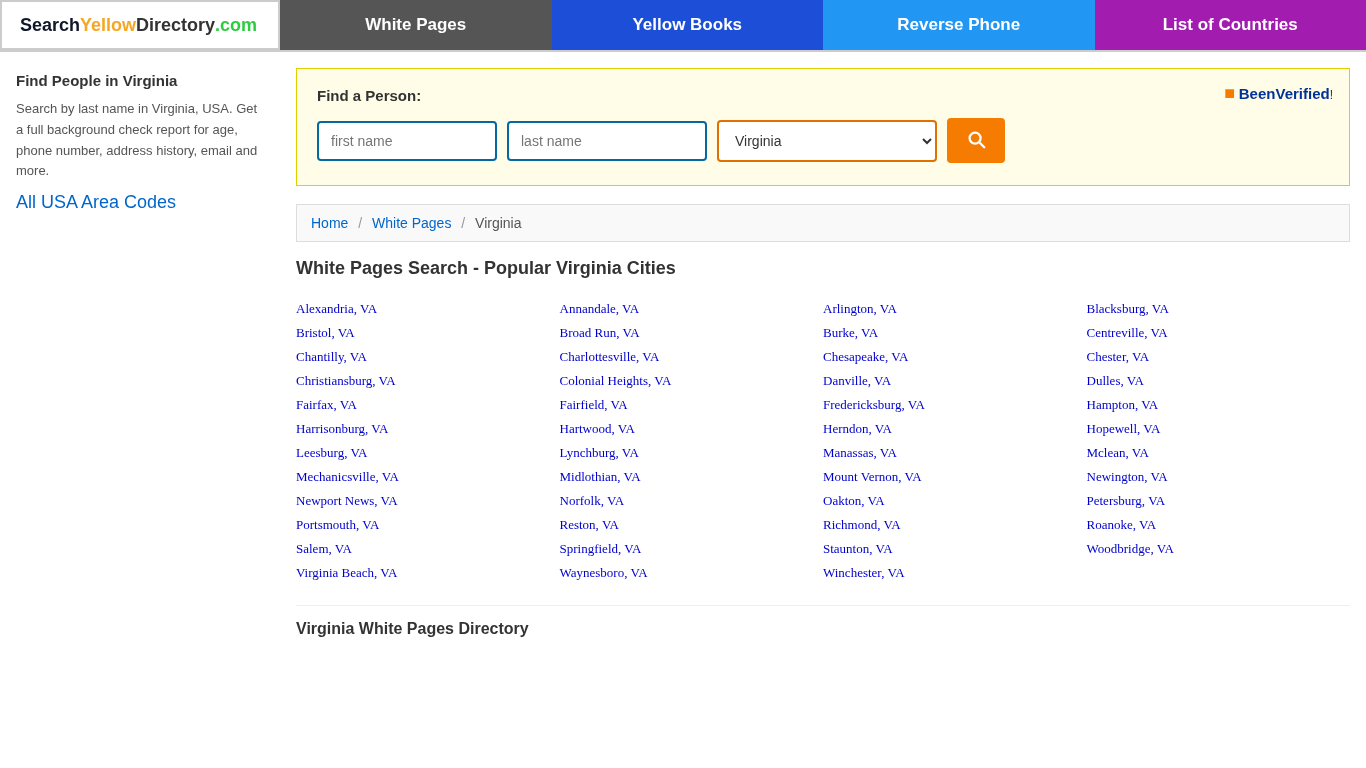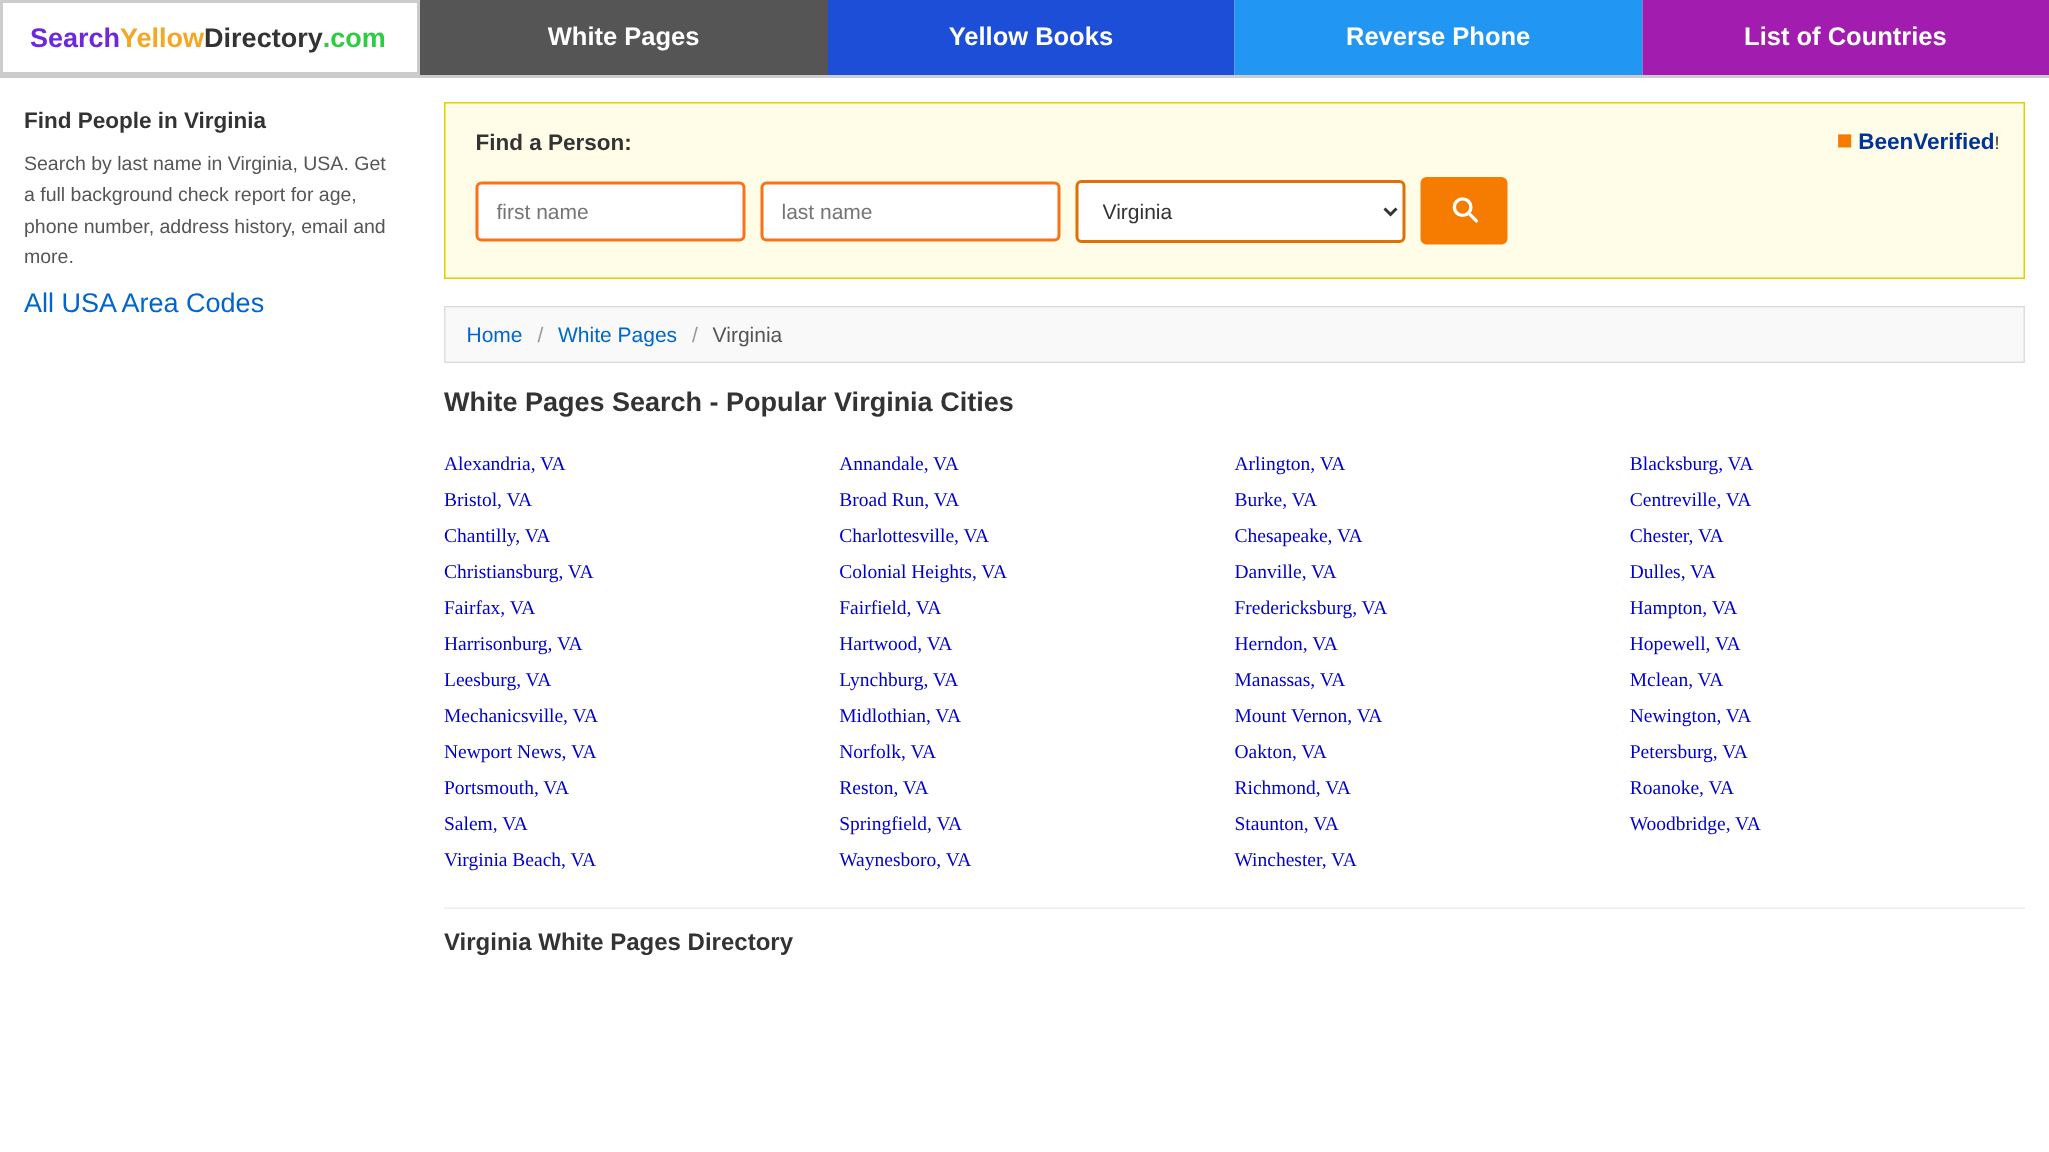--- a/index.html
+++ b/index.html
@@ -1,21 +1,21 @@
 <!DOCTYPE html>
 <html><head>
   <meta charset="utf-8">
   <style>
     * { box-sizing: border-box; margin: 0; padding: 0; }
     body { font-family: Arial, sans-serif; font-size: 14px; background: #fff; }
 
     
     .nav-bar { display: flex; height: 52px; border-bottom: 2px solid #ccc; }
     .nav-logo { display: flex; align-items: center; padding: 0 18px; background: #fff; border: 2px solid #ccc; min-width: 280px; font-size: 18px; font-weight: bold; }
-    .nav-logo .search { color: #6d28d9; }
+    .nav-logo .search { color: #0f172a; }
     .nav-logo .yellow { color: #f5a623; }
     .nav-logo .directory { color: #333; }
     .nav-logo .com { color: #2ecc40; }
     .nav-item { display: flex; align-items: center; justify-content: center; flex: 1; font-size: 17px; font-weight: bold; color: #fff; cursor: pointer; text-decoration: none; }
     .nav-item.white-pages { background: #555; }
     .nav-item.yellow-books { background: #1d4ed8; }
     .nav-item.reverse-phone { background: #2196f3; }
     .nav-item.list-countries { background: #a21caf; }
 
     
@@ -24,21 +24,21 @@
     .sidebar h2 { font-size: 15px; color: #333; margin-bottom: 10px; }
     .sidebar p { font-size: 13px; color: #555; line-height: 1.6; margin-bottom: 10px; }
     .sidebar a { color: #0066cc; font-size: 18px; text-decoration: none; }
 
     .content { flex: 1; padding: 16px; }
 
     
     .search-box { background: #fffde7; border: 1px solid #e0d000; padding: 18px 20px 22px 20px; margin-bottom: 18px; position: relative; }
     .search-box h3 { font-size: 15px; color: #333; margin-bottom: 14px; }
     .search-fields { display: flex; gap: 10px; align-items: center; }
-    .search-fields input { border: 2px solid #f97316; border-radius: 4px; padding: 10px 12px; font-size: 14px; color: #737373; }
+    .search-fields input { border: 2px solid #0369a1; border-radius: 4px; padding: 10px 12px; font-size: 14px; color: #737373; }
     .fname-input { width: 180px; }
     .lname-input { width: 200px; }
     .state-select { border: 2px solid #e07000; border-radius: 4px; padding: 10px 12px; font-size: 14px; color: #333; background: #fff; width: 220px; cursor: pointer; }
     .search-btn { background: #f57c00; border: none; border-radius: 4px; padding: 10px 18px; cursor: pointer; }
     .search-btn svg { width: 22px; height: 22px; fill: #fff; }
     .been-verified { position: absolute; top: 14px; right: 16px; }
 
     
     .breadcrumb { padding: 10px 14px; border: 1px solid #ddd; background: #f9f9f9; margin-bottom: 16px; font-size: 14px; }
     .breadcrumb a { color: #0066cc; text-decoration: none; }

